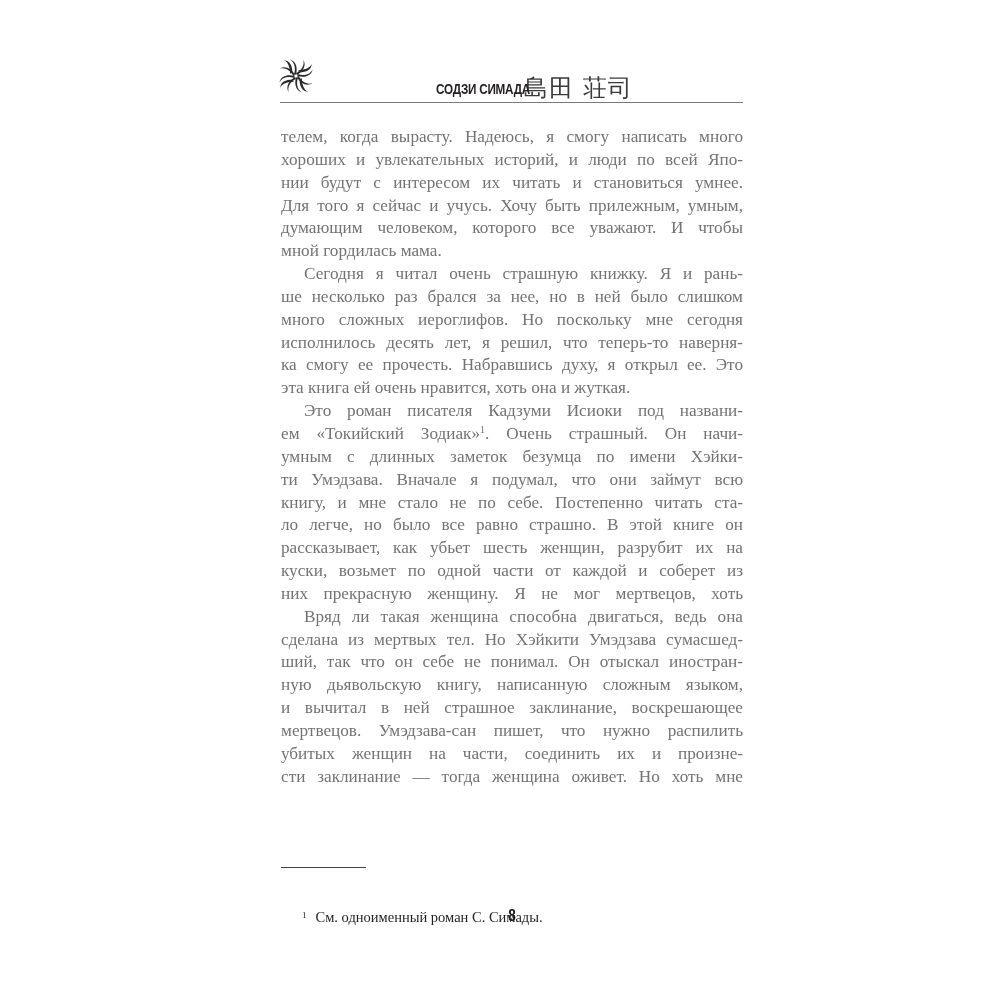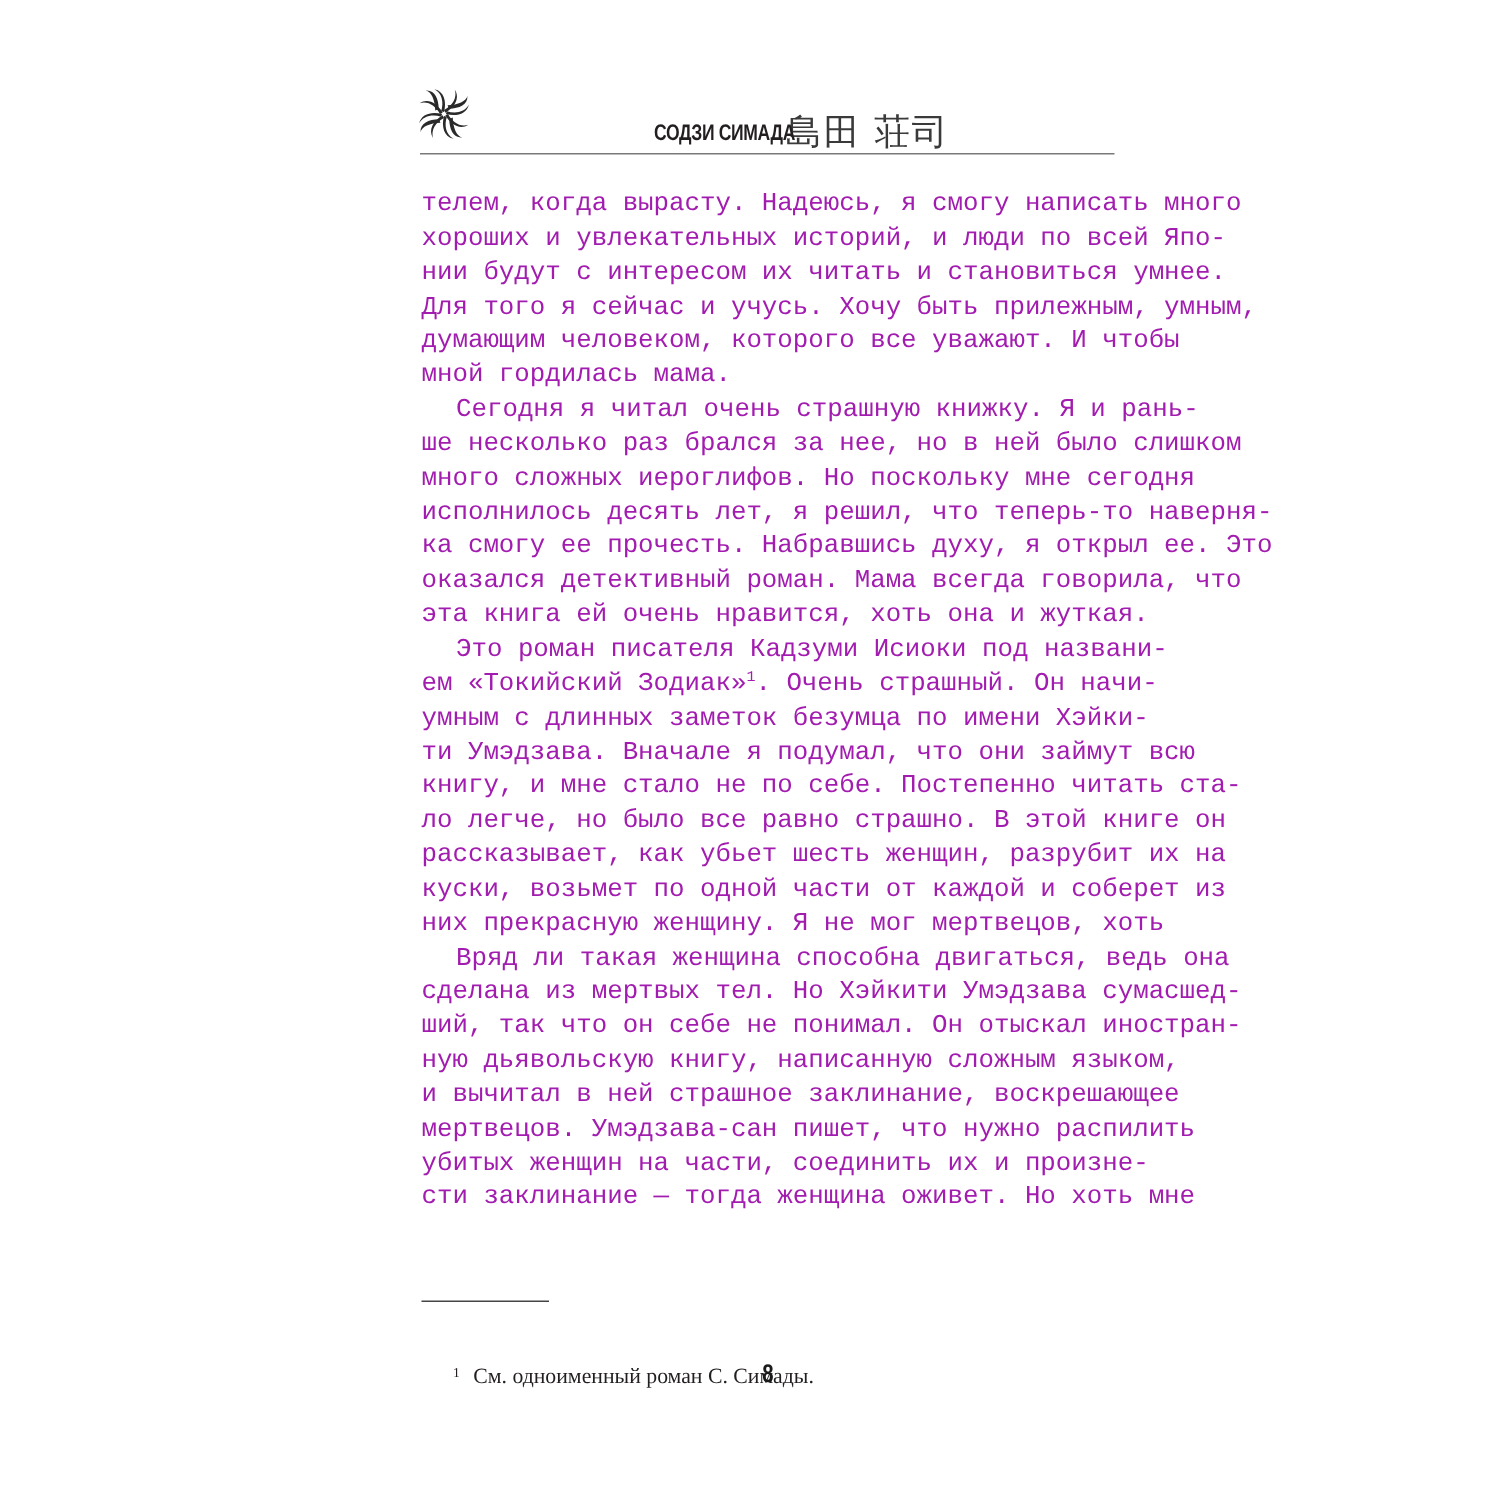--- a/index.html
+++ b/index.html
@@ -60,24 +60,24 @@
     top: 102px;
     width: 463px;
     height: 0;
     border-top: 1px solid #7a7a7a;
   }
   .body-text {
     position: absolute;
     left: 281px;
     top: 126px;
     width: 462px;
-    font-family: Liberation Mono, monospace;
+    font-family: Liberation Serif, serif;
     font-size: 17.2px;
     line-height: 22.85px;
-    color: #a21caf;
+    color: #737373;
   }
   .line {
     display: block;
     height: 22.85px;
     white-space: nowrap;
     text-align: justify;
     text-align-last: justify;
   }
   .line.last {
     text-align-last: left;
@@ -165,21 +165,20 @@
       <span class="line">думающим человеком, которого все уважают. И чтобы</span>
       <span class="line last">мной гордилась мама.</span>
     </div>
 
     <div>
       <span class="line indent">Сегодня я читал очень страшную книжку. Я и рань-</span>
       <span class="line">ше несколько раз брался за нее, но в ней было слишком</span>
       <span class="line">много сложных иероглифов. Но поскольку мне сегодня</span>
       <span class="line">исполнилось десять лет, я решил, что теперь-то наверня-</span>
       <span class="line">ка смогу ее прочесть. Набравшись духу, я открыл ее. Это</span>
-      <span class="line">оказался детективный роман. Мама всегда говорила, что</span>
       <span class="line last">эта книга ей очень нравится, хоть она и жуткая.</span>
     </div>
 
     <div>
       <span class="line indent">Это роман писателя Кадзуми Исиоки под названи-</span>
       <span class="line"><span>ем «Токийский Зодиак»</span><sup class="fnref">1</sup><span>. Очень страшный. Он начи-</span></span>
       <span class="line">умным с длинных заметок безумца по имени Хэйки-</span>
       <span class="line">ти Умэдзава. Вначале я подумал, что они займут всю</span>
       <span class="line">книгу, и мне стало не по себе. Постепенно читать ста-</span>
       <span class="line">ло легче, но было все равно страшно. В этой книге он</span>

